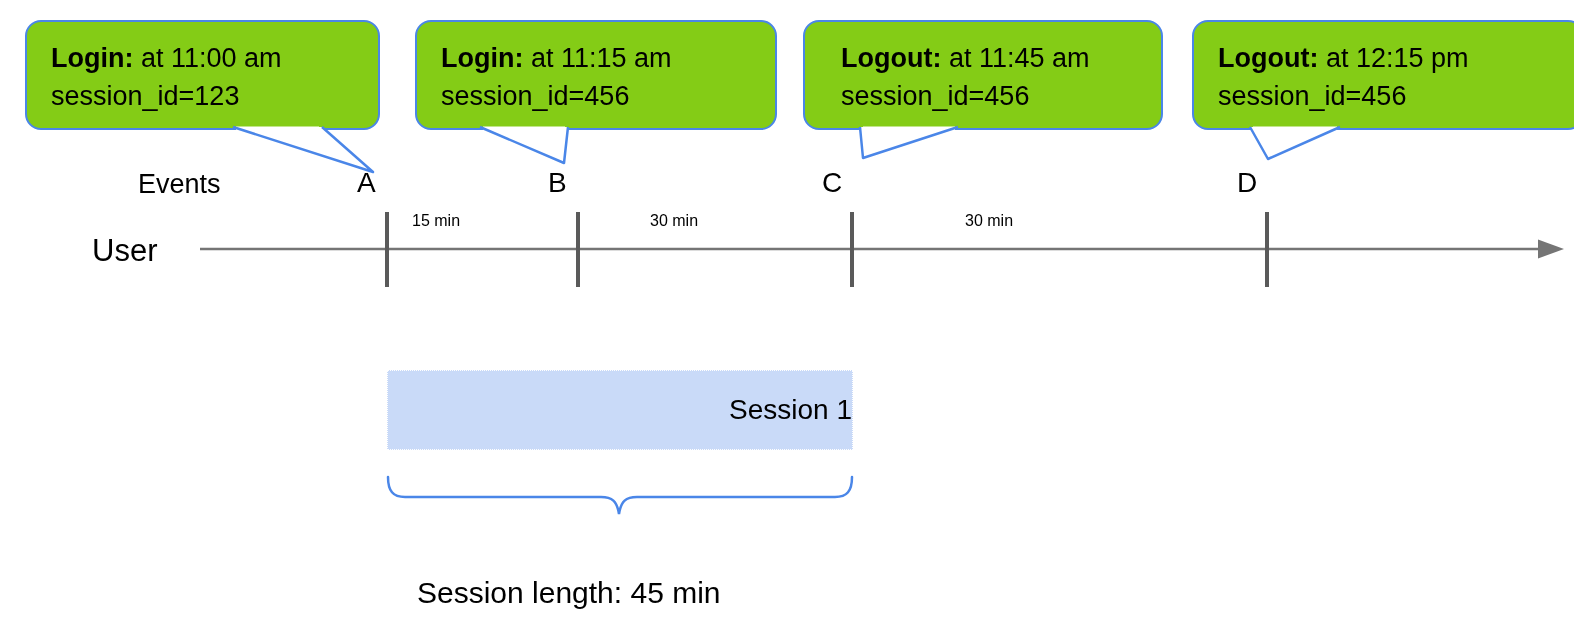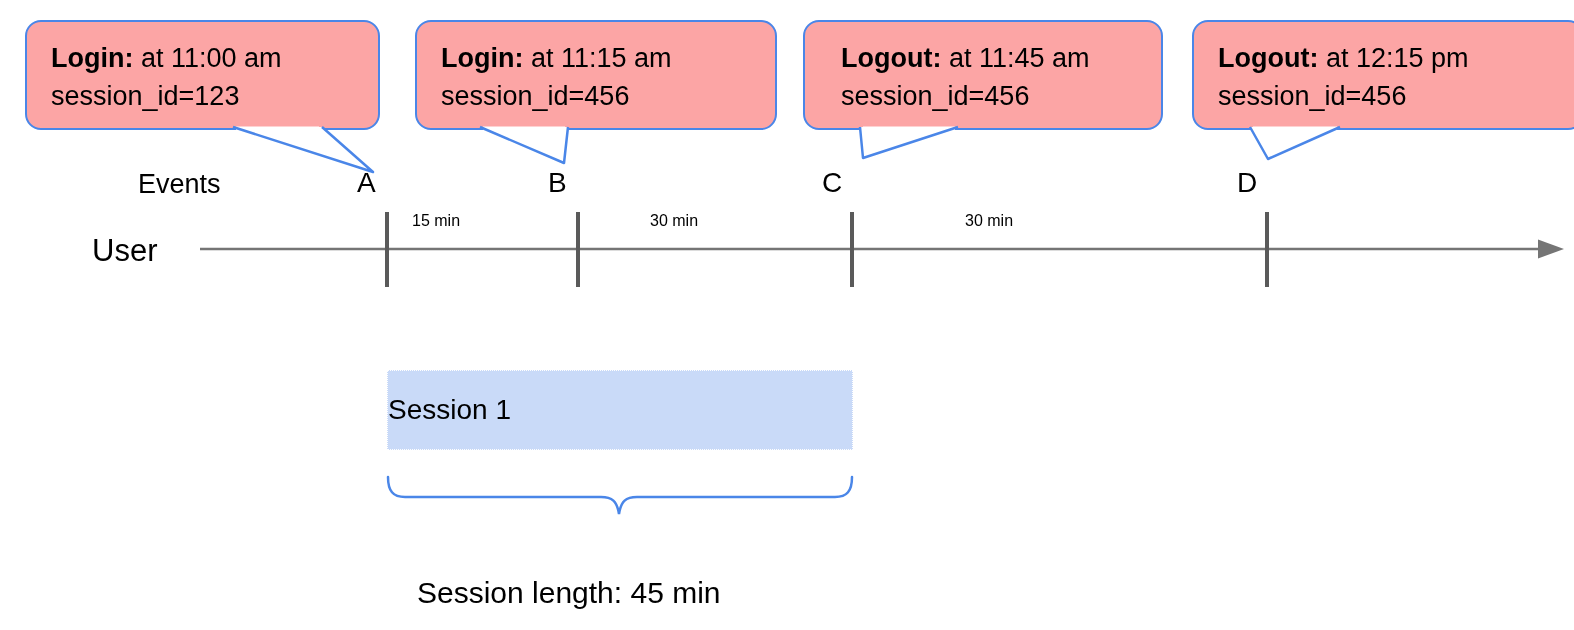--- a/index.html
+++ b/index.html
@@ -15,21 +15,21 @@
     height: 630px;
     background: #ffffff;
     overflow: hidden;
   }
 
   
   .callout {
     position: absolute;
     top: 20px;
     height: 110px;
-    background: #fca5a5;
+    background: #84cc16;
     border: 2.5px solid #4a86e8;
     border-radius: 16px;
     box-sizing: border-box;
     z-index: 1;
   }
   .callout-text {
     padding: 17px 10px 0 24px;
     font-size: 27px;
     line-height: 38px;
     white-space: nowrap;
@@ -57,21 +57,21 @@
   
   .session-box {
     position: absolute;
     left: 387px; top: 370px;
     width: 466px; height: 80px;
     background: #c9daf8;
     border: 1px dotted #ffffff;
     box-sizing: border-box;
     display: flex;
     align-items: center;
-    justify-content: flex-start;
+    justify-content: flex-end;
     font-size: 28px;
     z-index: 1;
   }
   .session-length {
     left: 417px; top: 576px; width: 400px;
     font-size: 30px;
   }
 </style>
 </head>
 <body>

